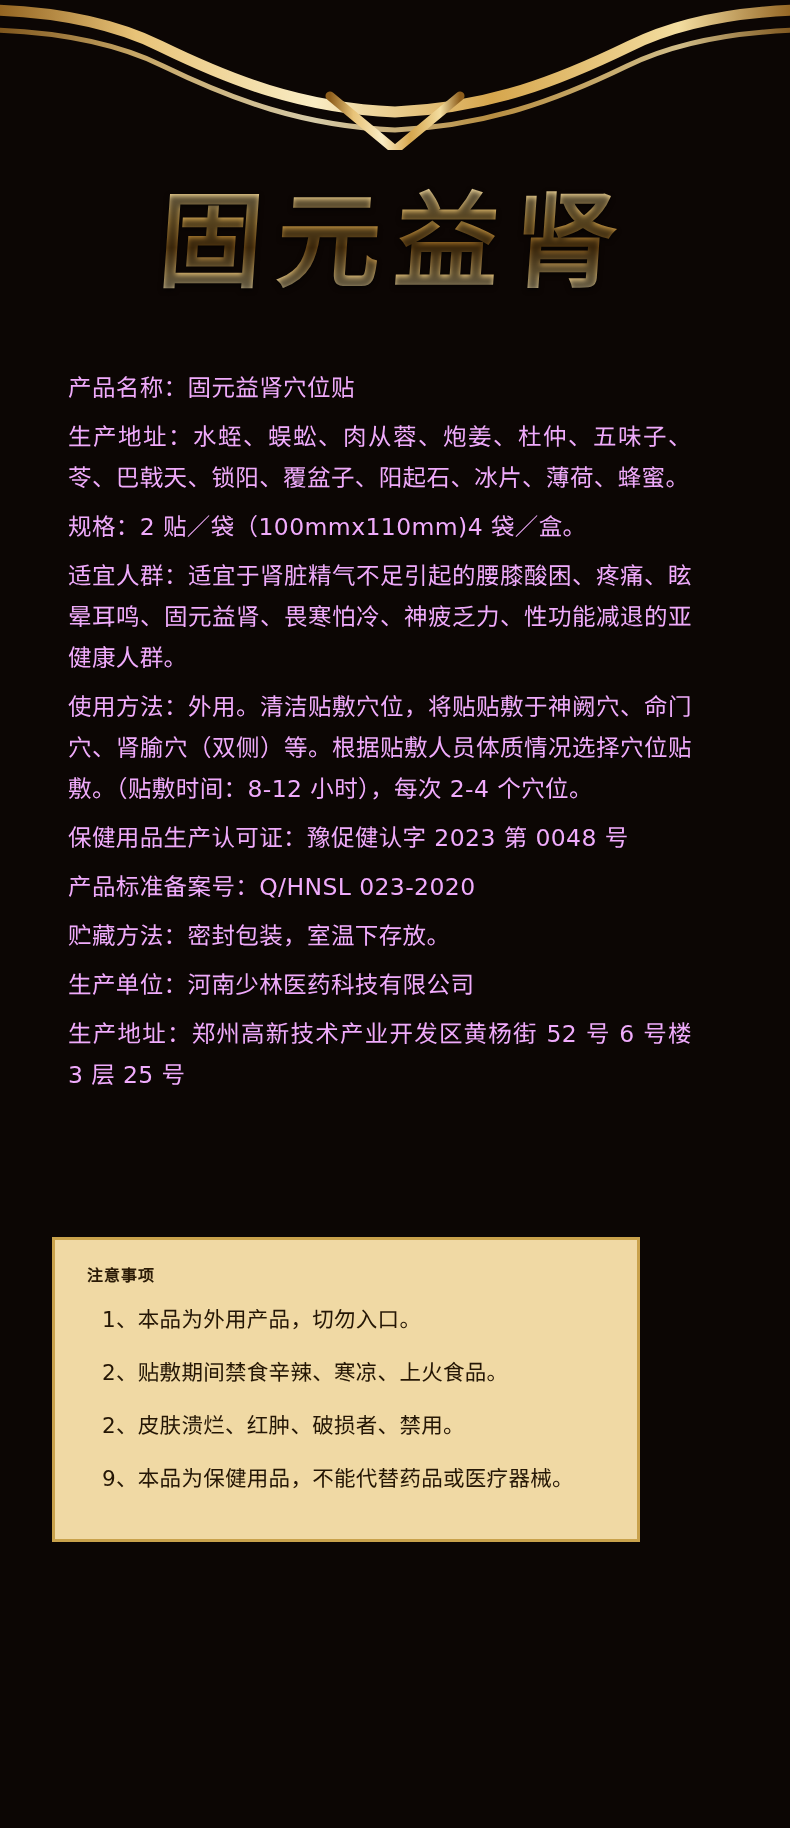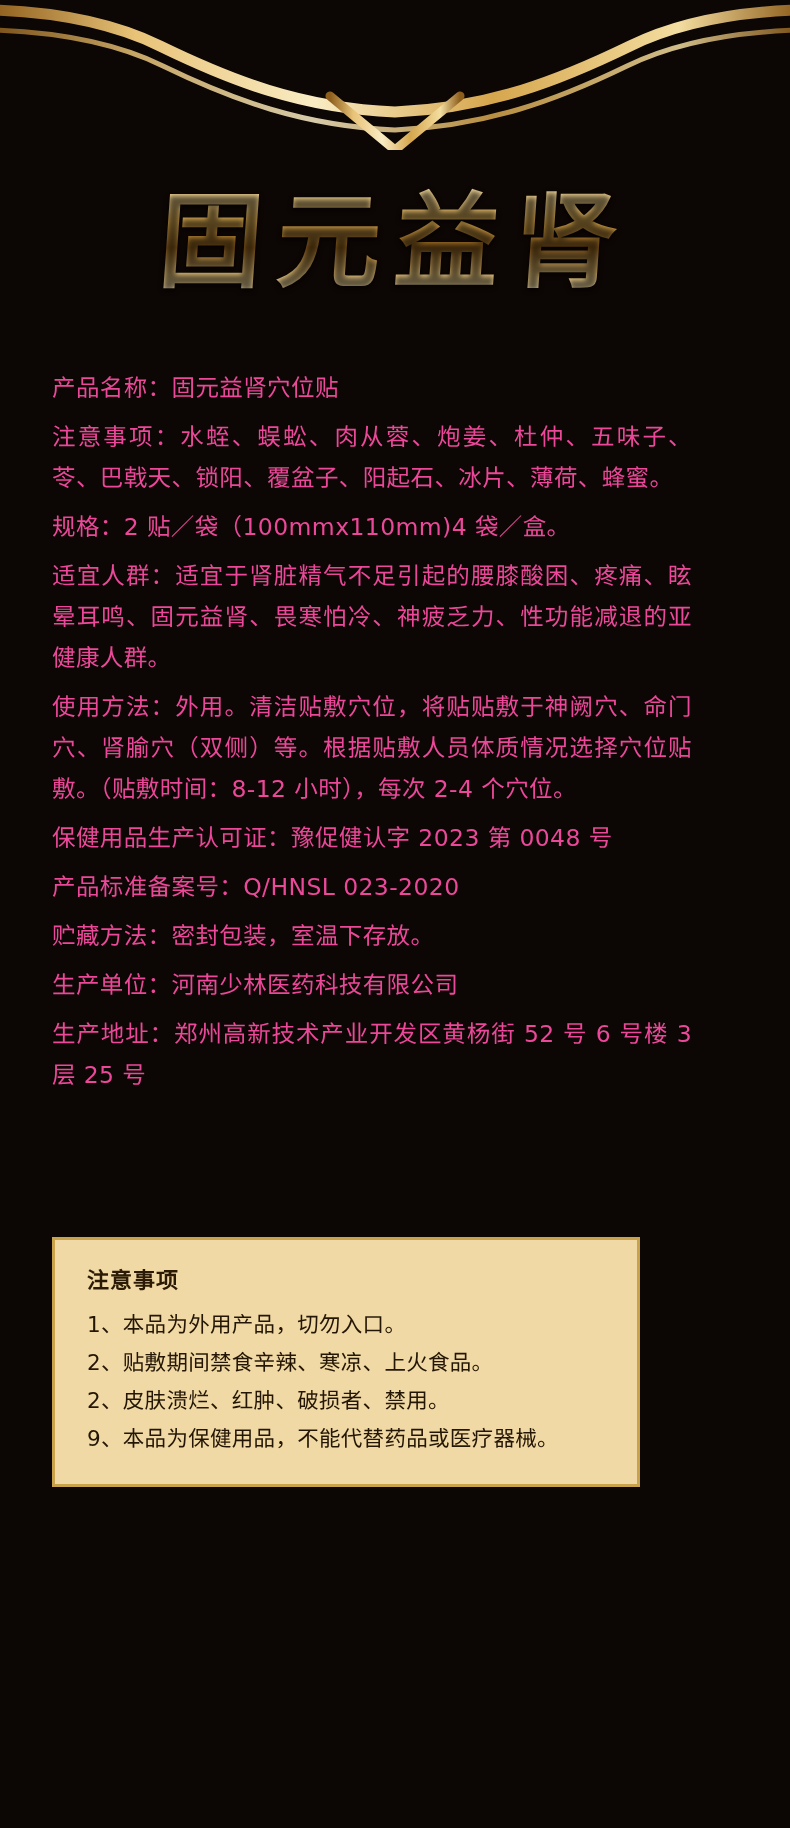--- a/index.html
+++ b/index.html
@@ -55,52 +55,52 @@
   }
 
   
   .content {
     position: absolute;
     left: 52px;
     top: 368px;
     width: 640px;
   }
   .para {
-    color: #ec4899;
+    color: #f0abfc;
     font-size: 23.5px;
     line-height: 41px;
-    margin: 0 0 8px 0;
+    margin: 0 0 8px 16px;
     letter-spacing: 0.4px;
     text-align: justify;
   }
   .para:last-child { margin-bottom: 0; }
 
   
   .notice {
     position: absolute;
     left: 52px;
     top: 1237px;
     width: 588px;
     padding: 22px 26px 26px 32px;
     background: #f0d9a4;
     border: 3px solid #c9a24c;
     box-sizing: border-box;
   }
   .notice-title {
     color: #2b1b06;
-    font-size: 22px;
+    font-size: 16px;
     font-weight: bold;
     margin: 0 0 12px 0;
     letter-spacing: 1px;
   }
   .notice-item {
     color: #241605;
     font-size: 21.5px;
     line-height: 38px;
-    margin: 0;
+    margin: 15px;
     letter-spacing: 0.3px;
   }
 </style>
 </head>
 <body>
 
 <div id="page">
 
   <div class="top-band">
     <svg width="790" height="150" viewBox="0 0 790 150" xmlns="http://www.w3.org/2000/svg" aria-hidden="true">
@@ -119,21 +119,21 @@
       <path d="M330,96 L395,150 L460,96" fill="none" stroke="url(#goldGrad)" stroke-width="9" stroke-linecap="round"></path>
     </svg>
   </div>
 
   <div class="title-wrap">
     <div class="title">固元益肾</div>
   </div>
 
   <div class="content">
     <p class="para">产品名称：固元益肾穴位贴</p>
-    <p class="para">注意事项：水蛭、蜈蚣、肉从蓉、炮姜、杜仲、五味子、苓、巴戟天、锁阳、覆盆子、阳起石、冰片、薄荷、蜂蜜。</p>
+    <p class="para">生产地址：水蛭、蜈蚣、肉从蓉、炮姜、杜仲、五味子、苓、巴戟天、锁阳、覆盆子、阳起石、冰片、薄荷、蜂蜜。</p>
     <p class="para">规格：2 贴／袋（100mmx110mm)4 袋／盒。</p>
     <p class="para">适宜人群：适宜于肾脏精气不足引起的腰膝酸困、疼痛、眩晕耳鸣、固元益肾、畏寒怕冷、神疲乏力、性功能减退的亚健康人群。</p>
     <p class="para">使用方法：外用。清洁贴敷穴位，将贴贴敷于神阙穴、命门穴、肾腧穴（双侧）等。根据贴敷人员体质情况选择穴位贴敷。（贴敷时间：8-12 小时），每次 2-4 个穴位。</p>
     <p class="para">保健用品生产认可证：豫促健认字 2023 第 0048 号</p>
     <p class="para">产品标准备案号：Q/HNSL 023-2020</p>
     <p class="para">贮藏方法：密封包装，室温下存放。</p>
     <p class="para">生产单位：河南少林医药科技有限公司</p>
     <p class="para">生产地址：郑州高新技术产业开发区黄杨街 52 号 6 号楼 3 层 25 号</p>
   </div>
 

